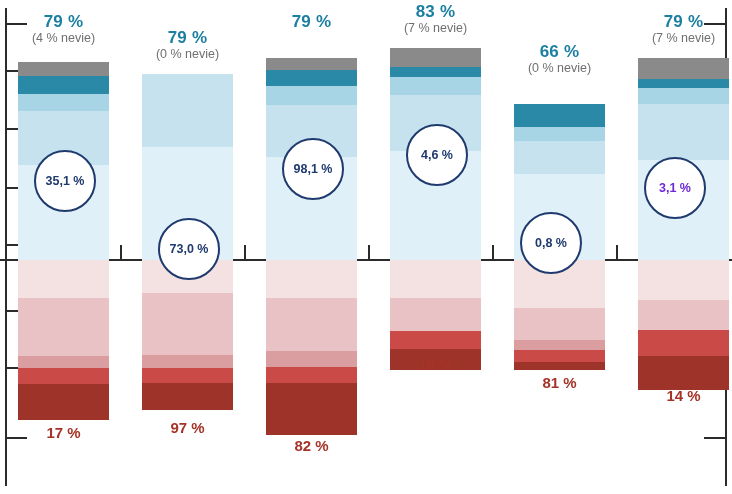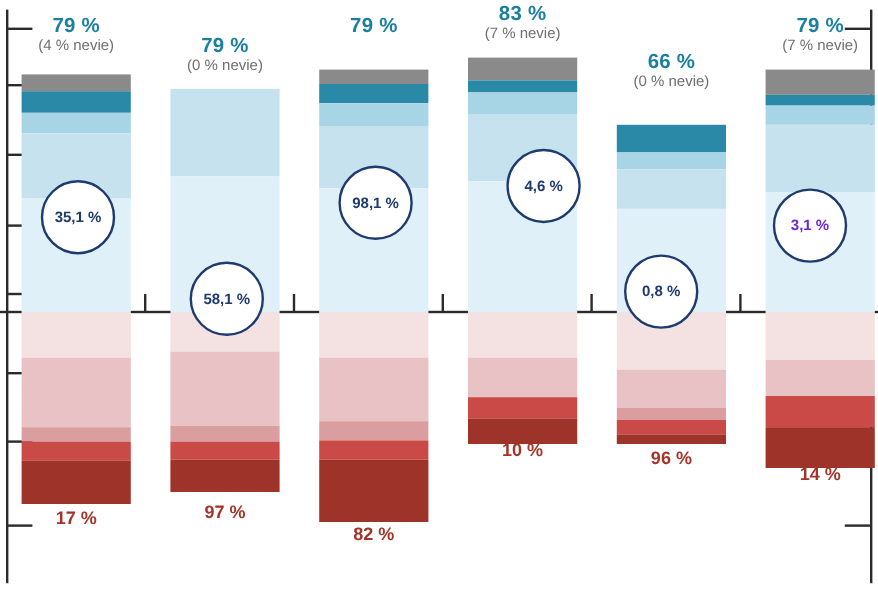--- a/index.html
+++ b/index.html
@@ -145,39 +145,39 @@
       <div class="top-label" style="left: -4px; width: 135px; top: 12px;">
         <div class="main" style="color: rgb(26, 127, 160);">79 %</div>
         <div class="sub" style="color: rgb(111, 111, 111);">(4 % nevie)</div>
       </div>
       <div class="bubble" style="left: 34px; top: 150px; width: 58px; height: 58px; border-color: rgb(31, 58, 110); color: rgb(31, 58, 110);">35,1 %</div>
       <div class="bottom-label" style="left: -4px; width: 135px; top: 424px; color: rgb(166, 51, 40);">17 %</div>
       <div class="top-label" style="left: 120px; width: 135px; top: 28px;">
         <div class="main" style="color: rgb(26, 127, 160);">79 %</div>
         <div class="sub" style="color: rgb(111, 111, 111);">(0 % nevie)</div>
       </div>
-      <div class="bubble" style="left: 158px; top: 218px; width: 58px; height: 58px; border-color: rgb(31, 58, 110); color: rgb(31, 58, 110);">58,1 %</div>
+      <div class="bubble" style="left: 158px; top: 218px; width: 58px; height: 58px; border-color: rgb(31, 58, 110); color: rgb(31, 58, 110);">73,0 %</div>
       <div class="bottom-label" style="left: 120px; width: 135px; top: 419px; color: rgb(166, 51, 40);">97 %</div>
       <div class="top-label" style="left: 244px; width: 135px; top: 12px;">
         <div class="main" style="color: rgb(26, 127, 160);">79 %</div>
       </div>
       <div class="bubble" style="left: 282px; top: 138px; width: 58px; height: 58px; border-color: rgb(31, 58, 110); color: rgb(31, 58, 110);">98,1 %</div>
       <div class="bottom-label" style="left: 244px; width: 135px; top: 437px; color: rgb(166, 51, 40);">82 %</div>
       <div class="top-label" style="left: 368px; width: 135px; top: 2px;">
         <div class="main" style="color: rgb(26, 127, 160);">83 %</div>
         <div class="sub" style="color: rgb(111, 111, 111);">(7 % nevie)</div>
       </div>
-      <div class="bubble" style="left: 422px; top: 124px; width: 58px; height: 58px; border-color: rgb(31, 58, 110); color: rgb(31, 58, 110);">4,6 %</div>
-      <div class="bottom-label" style="left: 368px; width: 135px; top: 367px; color: rgb(166, 51, 40);">10 %</div>
+      <div class="bubble" style="left: 406px; top: 124px; width: 58px; height: 58px; border-color: rgb(31, 58, 110); color: rgb(31, 58, 110);">4,6 %</div>
+      <div class="bottom-label" style="left: 368px; width: 135px; top: 356px; color: rgb(166, 51, 40);">10 %</div>
       <div class="top-label" style="left: 492px; width: 135px; top: 42px;">
         <div class="main" style="color: rgb(26, 127, 160);">66 %</div>
         <div class="sub" style="color: rgb(111, 111, 111);">(0 % nevie)</div>
       </div>
       <div class="bubble" style="left: 520px; top: 212px; width: 58px; height: 58px; border-color: rgb(31, 58, 110); color: rgb(31, 58, 110);">0,8 %</div>
-      <div class="bottom-label" style="left: 492px; width: 135px; top: 374px; color: rgb(166, 51, 40);">96 %</div>
+      <div class="bottom-label" style="left: 492px; width: 135px; top: 374px; color: rgb(166, 51, 40);">81 %</div>
       <div class="top-label" style="left: 616px; width: 135px; top: 12px;">
         <div class="main" style="color: rgb(26, 127, 160);">79 %</div>
         <div class="sub" style="color: rgb(111, 111, 111);">(7 % nevie)</div>
       </div>
       <div class="bubble" style="left: 644px; top: 157px; width: 58px; height: 58px; border-color: rgb(31, 58, 110); color: #6d28d9;">3,1 %</div>
       <div class="bottom-label" style="left: 616px; width: 135px; top: 387px; color: rgb(166, 51, 40);">14 %</div>
     </div>
 
 </div>
 

